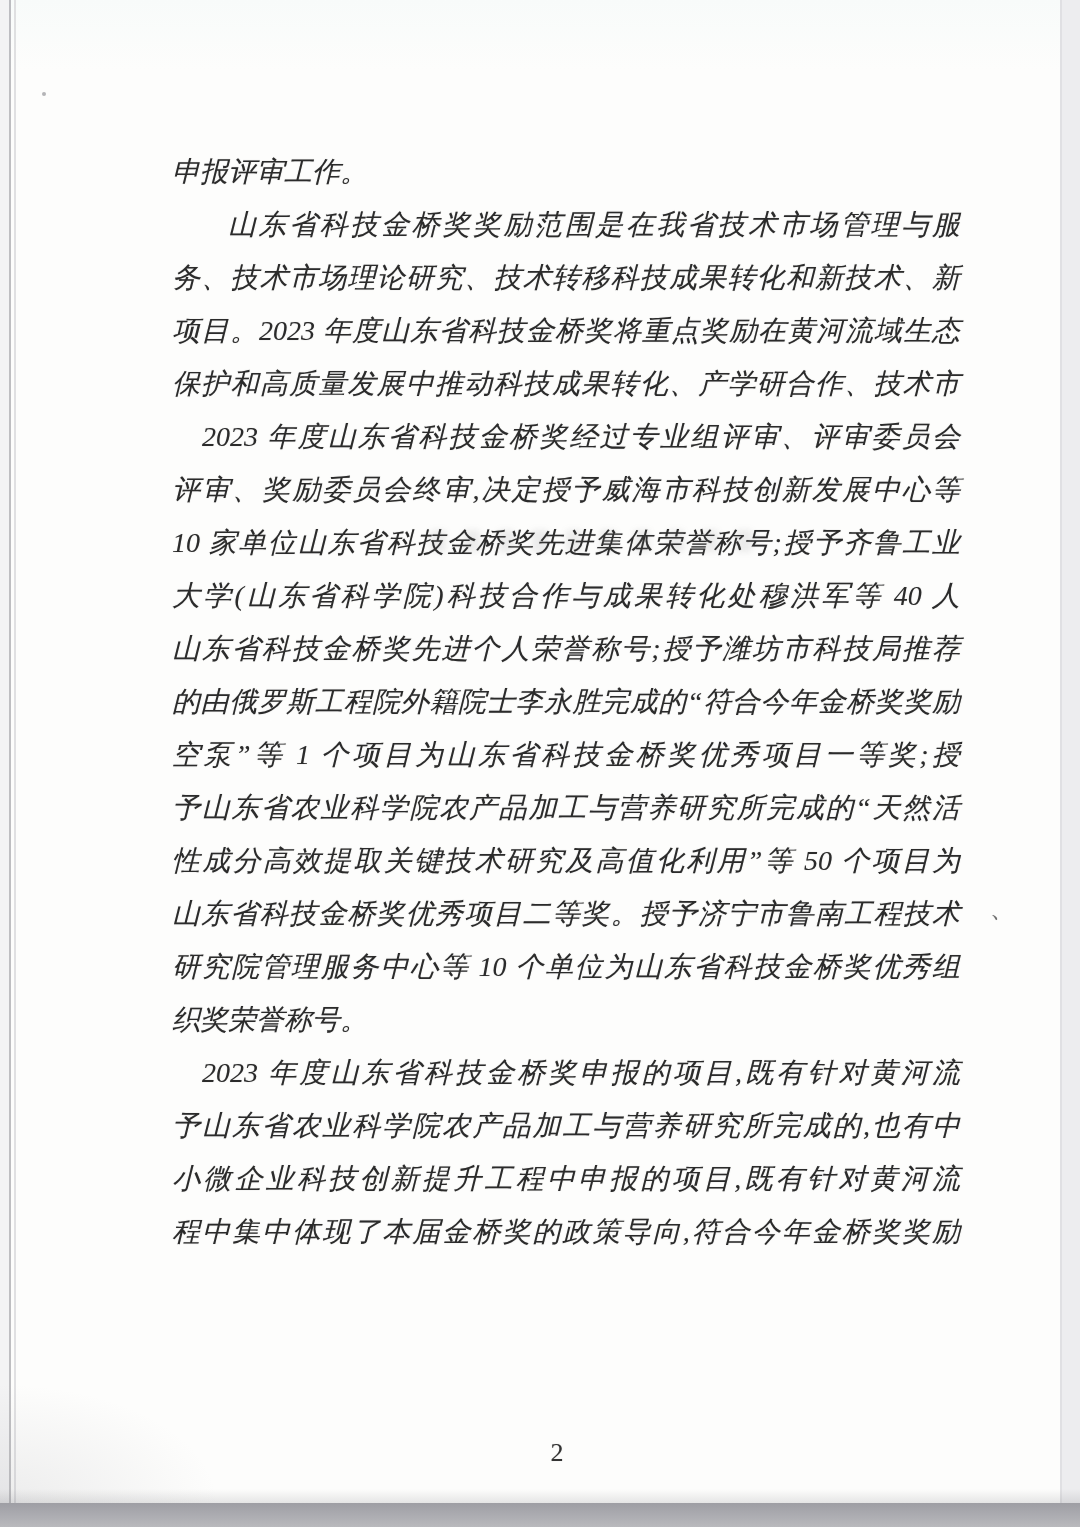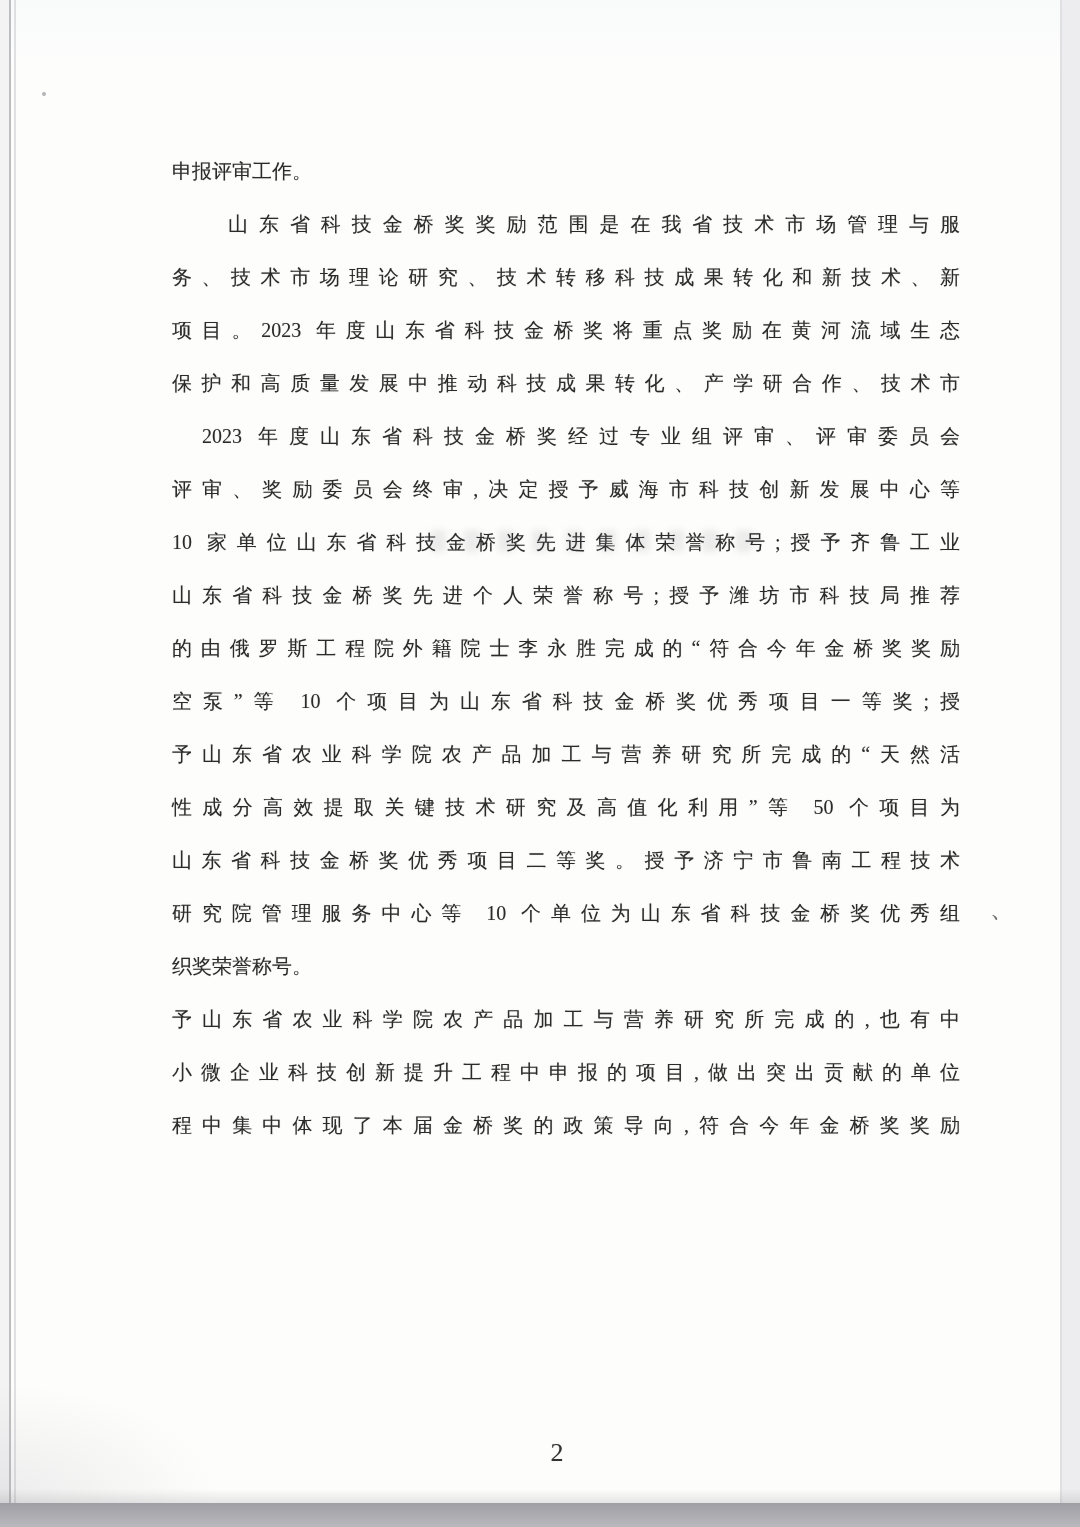--- a/index.html
+++ b/index.html
@@ -26,23 +26,24 @@
     background:linear-gradient(180deg,rgba(0,0,0,0),rgba(120,120,125,.18));}
   .corner-shade{position:absolute;left:0;bottom:24px;width:220px;height:120px;
     background:radial-gradient(ellipse at 0% 100%,rgba(160,160,165,.18),rgba(160,160,165,0) 70%);}
 
   
   .textblock{
     position:absolute;left:172px;top:145px;width:788px;
   }
   .line{
     height:53px;line-height:53px;
-    font-size:20px;color:#2b2b2b;
+    font-size:28px;color:#2b2b2b;
     text-align:justify;text-align-last:justify;
     text-shadow:0 0 1px rgba(70,70,70,.35);
+    font-style:italic;
   }
   .al-end{text-align:left;text-align-last:left;}
   .in-cjk{padding-left:56px;}
   .in-num{padding-left:30px;}
 
   .page-number{
     position:absolute;left:0;top:1438px;width:1114px;
     text-align:center;font-size:26px;color:#333;
     text-shadow:0 0 1px rgba(70,70,70,.3);
   }
@@ -71,30 +72,32 @@
 
   <div class="textblock">
     <div class="line al-end">申报评审工作。</div>
     <div class="line in-cjk">山东省科技金桥奖奖励范围是在我省技术市场管理与服</div>
     <div class="line">务、技术市场理论研究、技术转移科技成果转化和新技术、新</div>
     <div class="line">项目。2023 年度山东省科技金桥奖将重点奖励在黄河流域生态</div>
     <div class="line">保护和高质量发展中推动科技成果转化、产学研合作、技术市</div>
     <div class="line in-num">2023 年度山东省科技金桥奖经过专业组评审、评审委员会</div>
     <div class="line">评审、奖励委员会终审,决定授予威海市科技创新发展中心等</div>
     <div class="line">10 家单位山东省科技金桥奖先进集体荣誉称号;授予齐鲁工业</div>
+    <div class="line">大学(山东省科学院)科技合作与成果转化处穆洪军等 40 人</div>
     <div class="line">山东省科技金桥奖先进个人荣誉称号;授予潍坊市科技局推荐</div>
     <div class="line">的由俄罗斯工程院外籍院士李永胜完成的“符合今年金桥奖奖励</div>
-    <div class="line">空泵”等 10 个项目为山东省科技金桥奖优秀项目一等奖;授</div>
+    <div class="line">空泵”等 1 个项目为山东省科技金桥奖优秀项目一等奖;授</div>
     <div class="line">予山东省农业科学院农产品加工与营养研究所完成的“天然活</div>
     <div class="line">性成分高效提取关键技术研究及高值化利用”等 50 个项目为</div>
     <div class="line">山东省科技金桥奖优秀项目二等奖。授予济宁市鲁南工程技术</div>
     <div class="line">研究院管理服务中心等 10 个单位为山东省科技金桥奖优秀组</div>
     <div class="line al-end">织奖荣誉称号。</div>
+    <div class="line in-num">2023 年度山东省科技金桥奖申报的项目,既有针对黄河流</div>
     <div class="line">予山东省农业科学院农产品加工与营养研究所完成的,也有中</div>
-    <div class="line">小微企业科技创新提升工程中申报的项目,做出突出贡献的单位</div>
+    <div class="line">小微企业科技创新提升工程中申报的项目,既有针对黄河流</div>
     <div class="line">程中集中体现了本届金桥奖的政策导向,符合今年金桥奖奖励</div>
   </div>
 
   <div class="ghost-smudge"></div>
   <div class="stray-mark">、</div>
   <div class="speck"></div>
 
   <div class="page-number">2</div>
 
   <div class="edge-left-band"></div>

